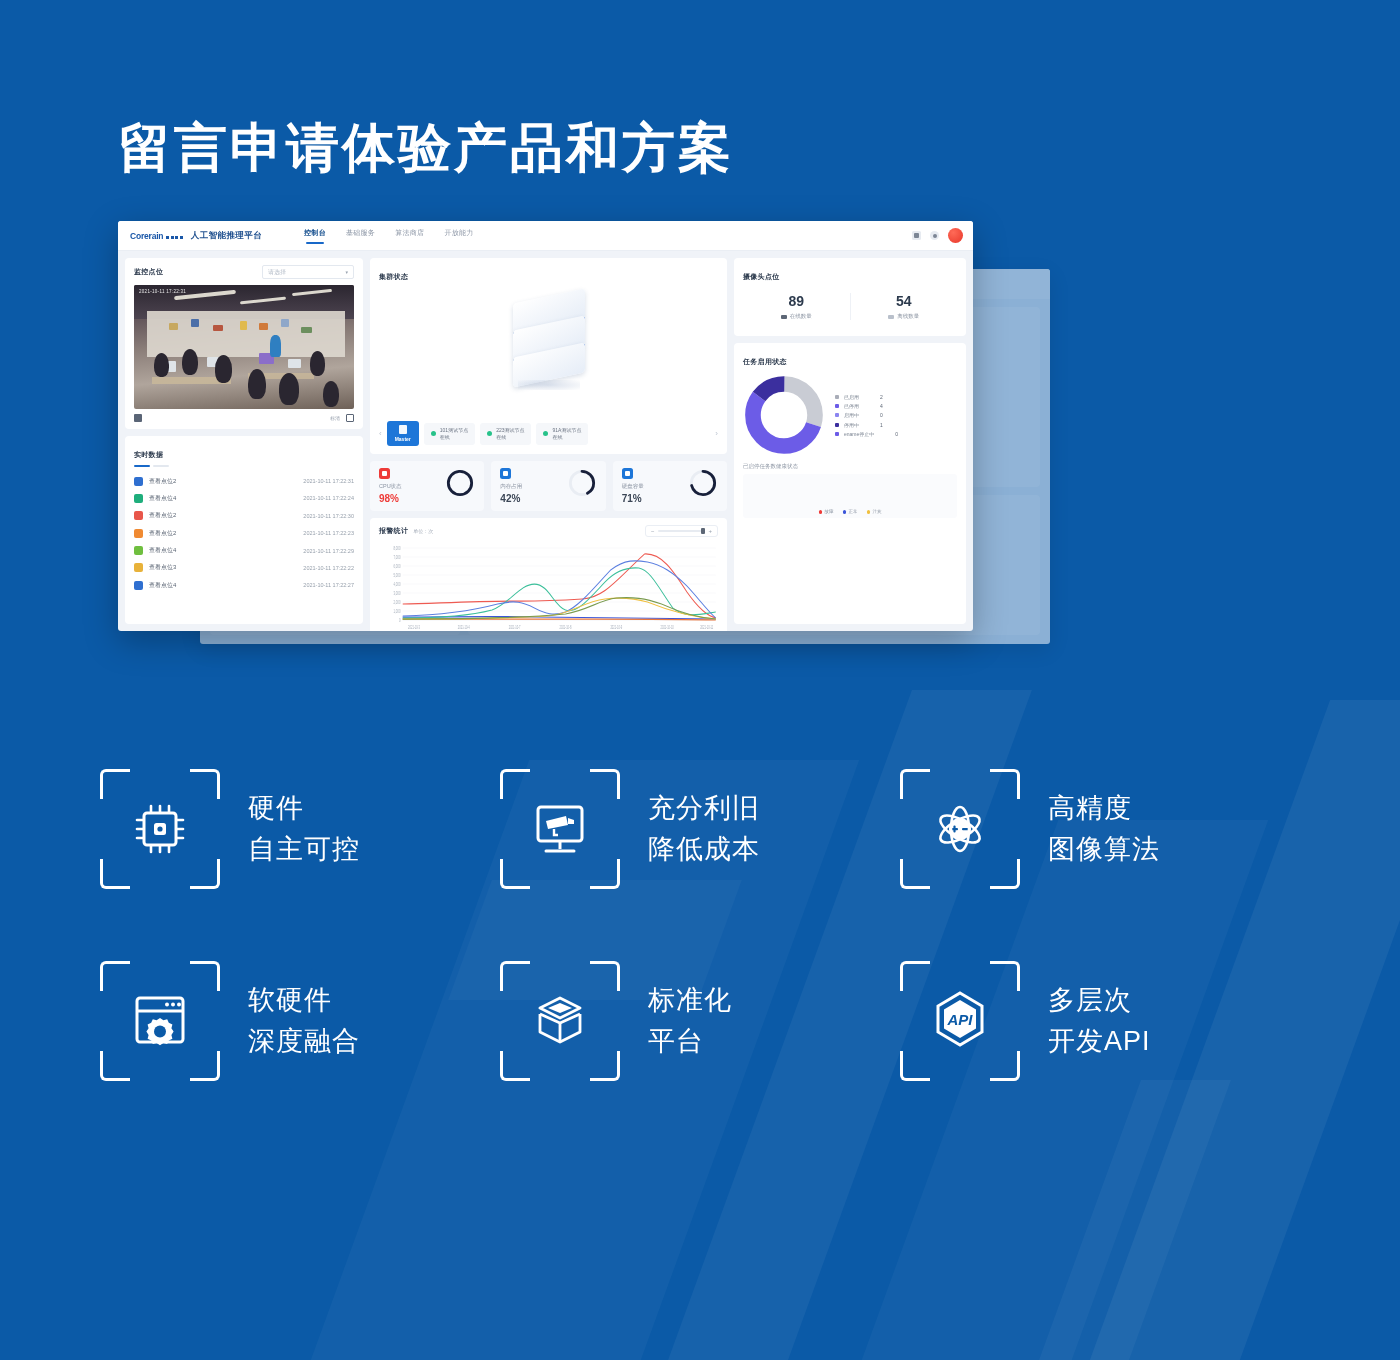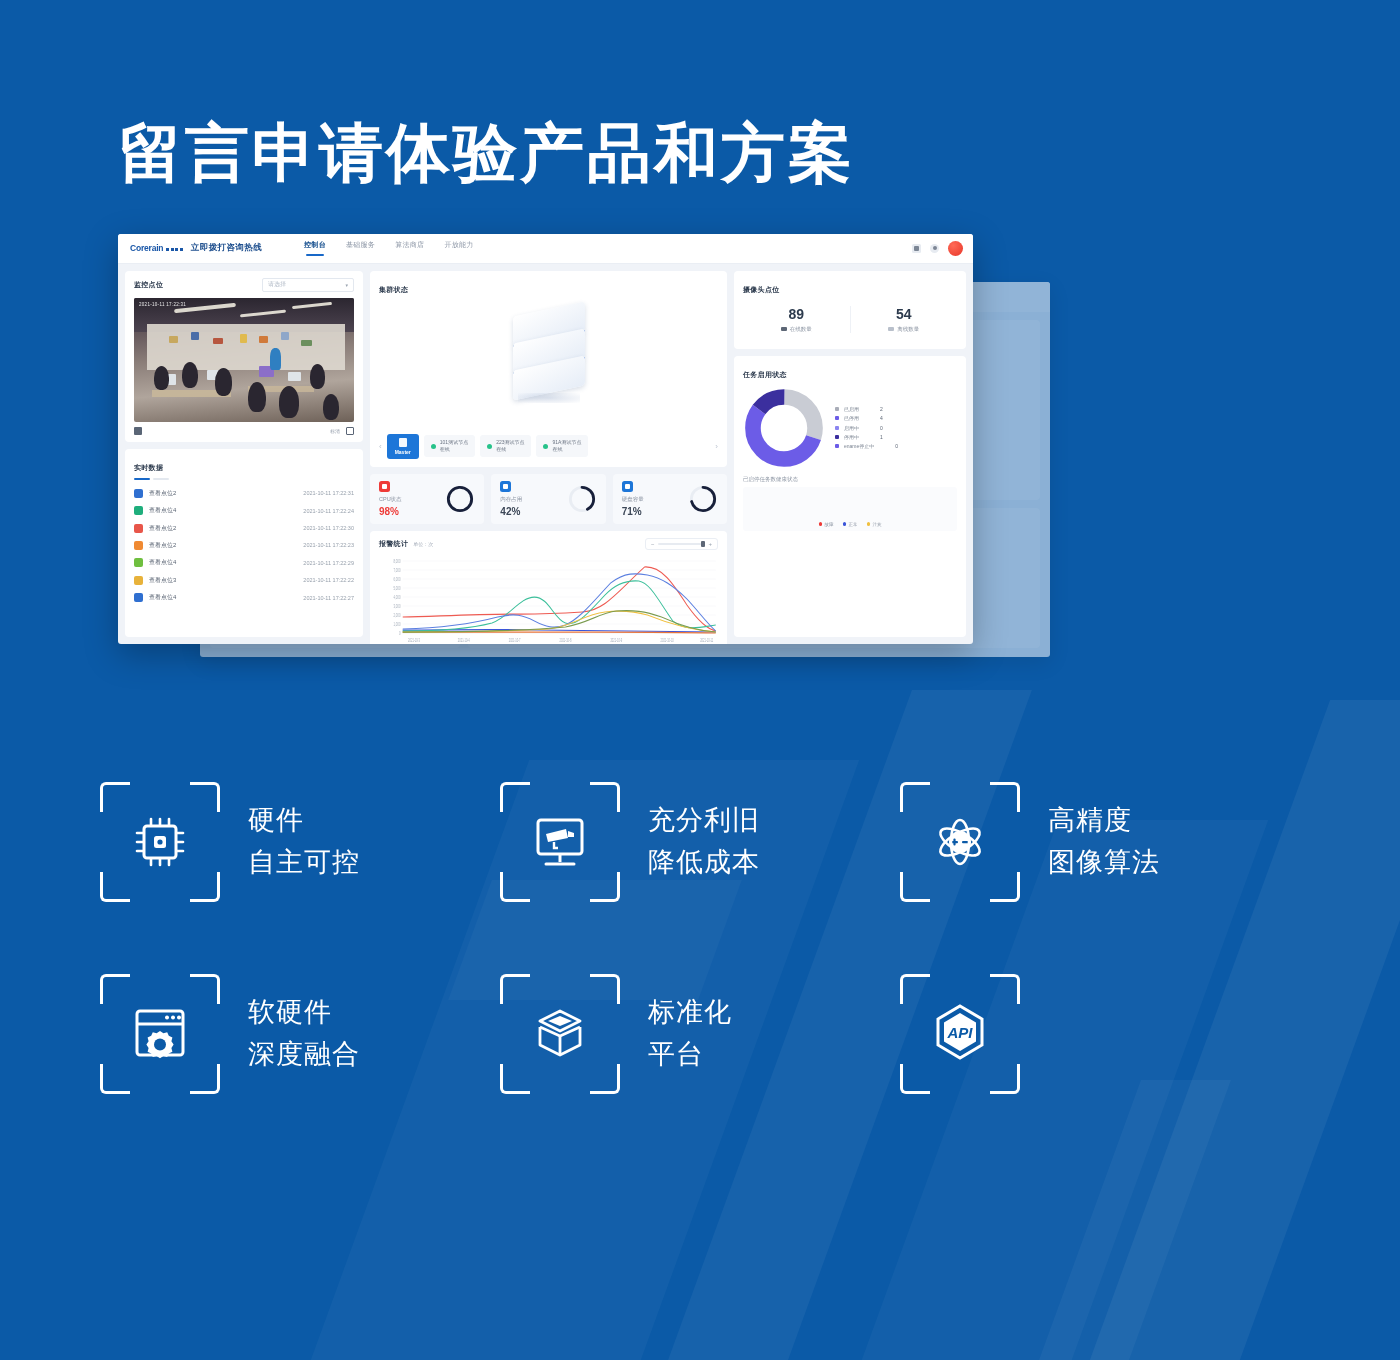--- a/index.html
+++ b/index.html
@@ -18,21 +18,21 @@
   .s1 { left: 420px; top: 760px; width: 330px; height: 600px; }
   .s2 { left: 790px; top: 690px; width: 120px; height: 670px; background: rgba(255,255,255,0.05); }
   .s3 { left: 960px; top: 820px; width: 210px; height: 540px; }
   .s4 { left: 1210px; top: 700px; width: 150px; height: 660px; background: rgba(255,255,255,0.055); }
   .s5 { left: 470px; top: 880px; width: 250px; height: 120px; background: rgba(255,255,255,0.03); }
   .s6 { left: 1090px; top: 1080px; width: 90px; height: 280px; background: rgba(255,255,255,0.04); }
 
   
   .hero { position: relative; z-index: 3; padding: 118px 0 0 118px; }
   .hero h1 {
-    font-size: 64px; font-weight: 700; letter-spacing: 3px;
+    font-size: 53px; font-weight: 700; letter-spacing: 3px;
     line-height: 1.12; color: #ffffff;
   }
   .hero .hotline {
     margin-top: 36px; font-size: 29px; font-weight: 700;
     letter-spacing: 1px; color: #ffffff;
   }
 
   
   .shots { position: relative; z-index: 2; margin-top: 44px; height: 470px; }
   .shot-back {
@@ -135,21 +135,21 @@
     background:#f5f7fa; border-radius:3px; padding: 4px 7px; display:flex; align-items:center; gap:4px;
   }
   .node-chip.master { background:#1d76d8; padding: 4px 8px; flex-direction: column; gap:2px; align-items:center;}
   .node-chip.master .m-ic { width:8px; height:9px; background:#fff; border-radius:1px; opacity:.95;}
   .node-chip.master .m-tx { font-size: 5px; color:#fff; font-weight:700; }
   .dot-on { width:5px;height:5px;border-radius:50%;background:#27c28a; flex:0 0 auto;}
   .node-tx { font-size: 5px; color:#6b7483; line-height: 1.45; }
 
   
   .gauges { display:flex; gap:7px; flex: 0 0 auto; }
-  .gauge { flex:1; background:#f7f9fc; border-radius:4px; padding: 7px 9px; display:flex; align-items:center; }
+  .gauge { flex:1; background:#f7f9fc; border-radius:4px; padding: 7px 9px; display:flex; align-items:flex-start; }
   .g-left .g-ic { width: 11px; height: 11px; border-radius: 2.5px; display:flex; align-items:center; justify-content:center;}
   .g-ic.red { background:#ee3b38; } .g-ic.blue { background:#1d76d8; }
   .g-ic i { display:block; width:5px; height:5px; background:#fff; border-radius:1px;}
   .g-lb { font-size: 5.5px; color:#8b94a2; margin-top: 4px; }
   .g-val { font-size: 10px; font-weight: 700; margin-top: 3px; color:#3b4656; }
   .g-val.red { color:#ee3b38; }
   .ring { margin-left:auto; width: 30px; height: 30px; }
 
   
   .col-r { width: 232px; display:flex; flex-direction: column; gap:7px; }
@@ -228,21 +228,21 @@
     <div class="win-bar">
       <div class="logo-wrap">
         <span class="logo-text">Corerain</span>
         <span class="logo-dots">
             <i></i>
             <i></i>
             <i></i>
             <i></i>
           </span>
       </div>
-      <span class="app-title">立即拨打咨询热线</span>
+      <span class="app-title">人工智能推理平台</span>
 
       <nav class="nav">
         <span class="nav-item active">控制台</span>
         <span class="nav-item">基础服务</span>
         <span class="nav-item">算法商店</span>
         <span class="nav-item">开放能力</span>
       </nav>
 
       <div class="win-ctl">
         <span class="ctl-sq"></span>
@@ -705,15 +705,19 @@
         <span class="corner c-tl"></span>
           <span class="corner c-tr"></span>
         <span class="corner c-bl"></span>
           <span class="corner c-br"></span>
         <svg width="64" height="66" viewBox="0 0 64 66">
           <path d="M32 5 L54 18 L54 44 L32 57 L10 44 L10 18 Z" fill="none" stroke="#fff" stroke-width="3"></path>
           <path d="M32 12 L48 21.5 L48 40.5 L32 50 L16 40.5 L16 21.5 Z" fill="#fff"></path>
           <text x="32" y="37" text-anchor="middle" font-family="Liberation Sans, sans-serif" font-size="15" font-weight="700" font-style="italic" fill="#0b5aa7">API</text>
         </svg>
       </div>
+      <div class="ftext">
+        <div>多层次</div>
+        <div>开发API</div>
+      </div>
     </div>
   </div>
 </section>
 
 </body></html>

